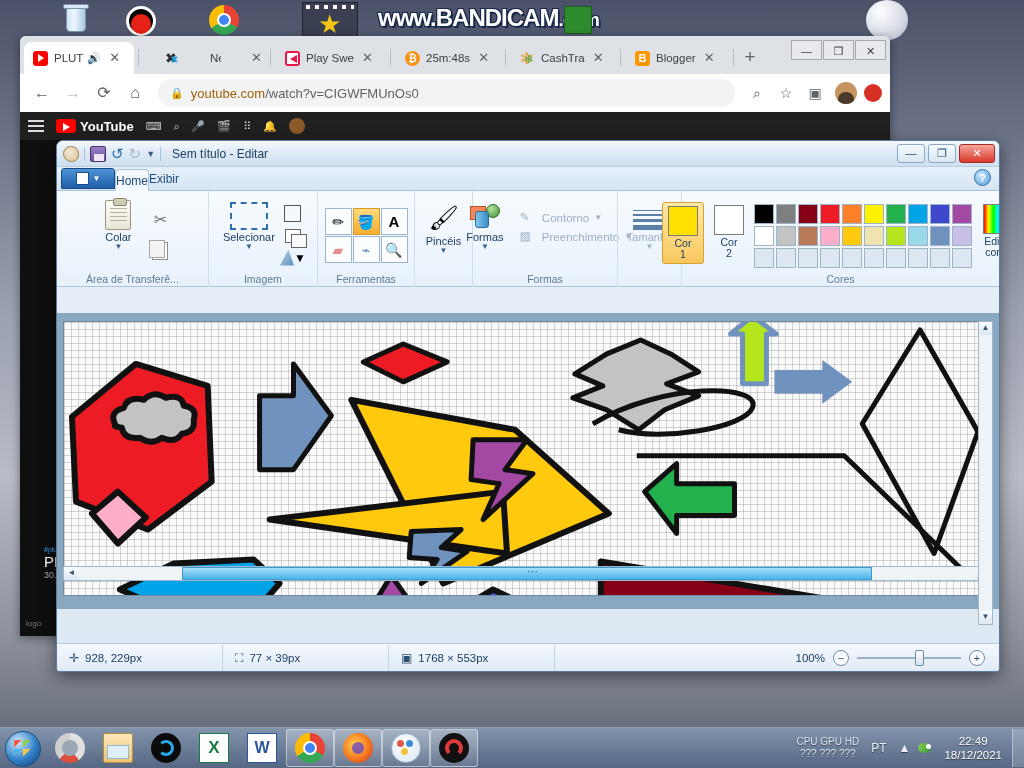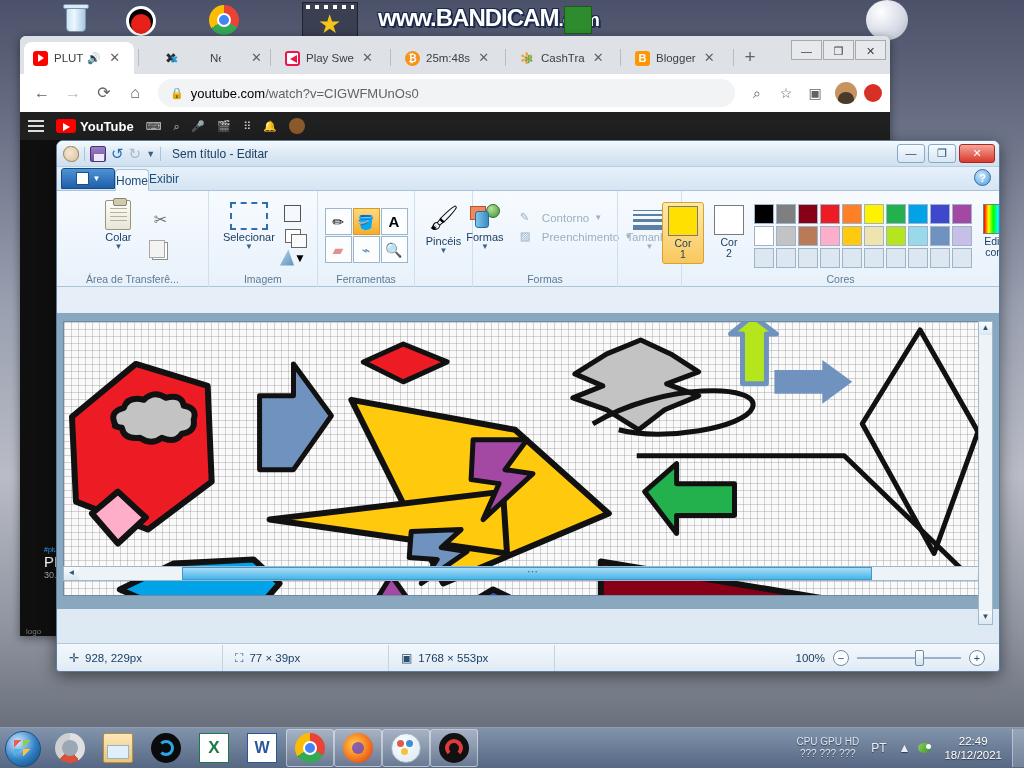--- a/index.html
+++ b/index.html
@@ -89,21 +89,21 @@
   .winbtns div { width:31px; height:20px; text-align:center; line-height:20px; font-size:11px;
       color:#3c4043; border:1px solid #a6aab1; background:#e7e9ec; }
 
   .omnibar { height:38px; background:#fff; display:flex; align-items:center; padding:0 8px; gap:3px; }
   .navbtn { width:28px; height:28px; border-radius:50%; text-align:center; line-height:28px;
       font-size:16px; color:#5f6368; cursor:pointer; }
   .navbtn.dim { color:#bdc1c6; }
   .urlbox { flex:1; height:28px; background:#f1f3f4; border-radius:14px; margin:0 6px;
       display:flex; align-items:center; padding:0 12px; font-size:13px; color:#202124; gap:7px; }
   .lockicon { font-size:11px; color:#5f6368; }
-  .urltext .host { color:#000000; }
+  .urltext .host { color:#a16207; }
   .urltext .rest { color:#5f6368; }
   .omnibtn { width:26px; height:26px; text-align:center; line-height:26px; font-size:14px; color:#5f6368; cursor:pointer; }
   .avatar-o { width:22px; height:22px; border-radius:50%; background:#c7935f; margin:0 4px; position:relative; overflow:hidden;}
   .avatar-o::after{content:"";position:absolute;left:3px;top:10px;width:16px;height:14px;border-radius:50% 50% 0 0;background:#4a3a2c;}
   .redbadge { width:18px; height:18px; border-radius:50%; background:#d93025; }
 
   
   .ytpage { position:absolute; left:0; top:76px; width:870px; height:524px; background:#0f0f0f; overflow:hidden; }
   .ythead { height:28px; background:#202020; display:flex; align-items:center; padding:0 8px; gap:12px; }
   .hamb { width:16px; height:12px; position:relative; }
@@ -113,21 +113,21 @@
   .ytmark .ybox { width:20px; height:14px; background:#ff0000; border-radius:3px; position:relative; }
   .ytmark .ybox::after{content:"";position:absolute;left:7px;top:3.5px;border-left:7px solid #fff;border-top:4px solid transparent;border-bottom:4px solid transparent;}
   .ytsearch { flex:1; max-width:560px; height:18px; background:#121212; border:1px solid #303030;
       display:flex; align-items:center; padding:0 6px; color:#888; font-size:10px; }
   .ytbtn { color:#ccc; font-size:11px; }
   .ytavatar { width:16px; height:16px; border-radius:50%; background:#8b5a2b; }
   .ytcontent { position:absolute; left:0; top:28px; right:0; bottom:0; background:#0f0f0f; }
   .ytsidecap { position:absolute; left:24px; bottom:56px; width:46px; color:#3ea6ff; font-size:7px; }
   .ytsidecap .big { color:#fff; font-size:15px; }
   .ytsidecap .num { color:#aaa; font-size:9px; }
-  .ytlogotext { position:absolute; left:6px; bottom:0; color:#777; font-size:8px; }
+  .ytlogotext { position:absolute; left:6px; bottom:8px; color:#777; font-size:8px; }
   .playarrow { position:absolute; left:62px; bottom:176px; color:#fff; font-size:13px; }
 
   
   #paint-window { position:absolute; left:56px; top:140px; width:944px; height:532px;
       background:#f0f4f8; border:1px solid #5b7ca0; border-radius:7px 7px 4px 4px;
       box-shadow:0 4px 16px rgba(0,0,0,.5); overflow:hidden;
       background-image:linear-gradient(180deg,#eaf1f8,#dce8f3); }
 
   .p-title { height:26px; position:relative;
       background:linear-gradient(180deg,#f4f9fd,#dde9f5 50%,#cfe0f0);

